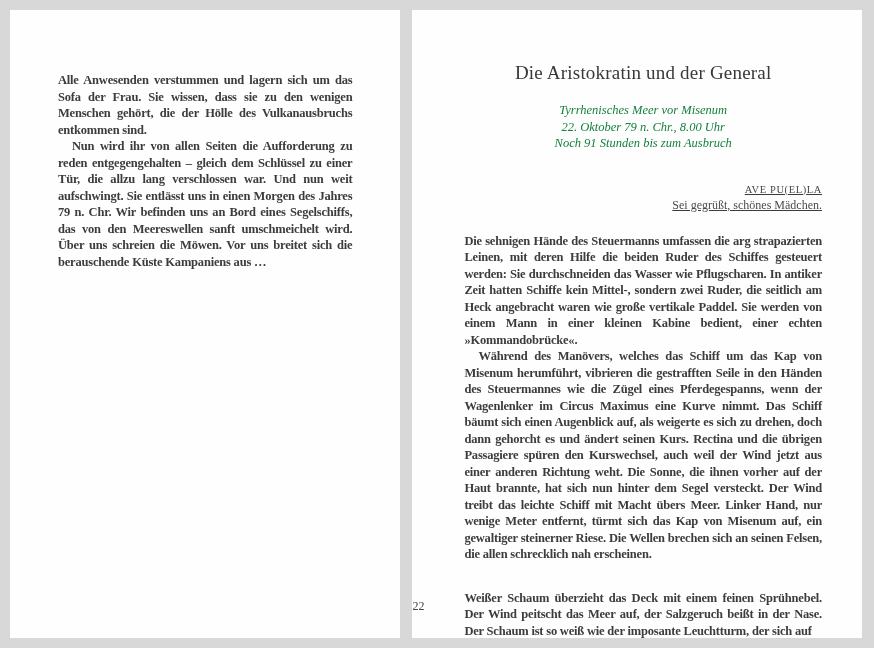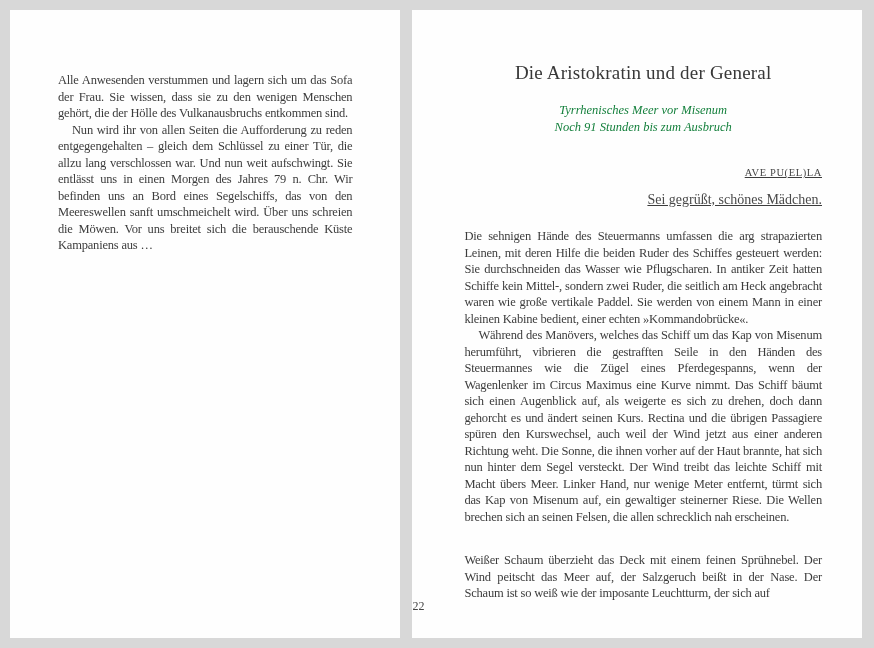--- a/index.html
+++ b/index.html
@@ -66,25 +66,25 @@
     margin-top: 32px;
     text-align: right;
     text-decoration: underline;
   }
   .epigraph-latin {
     font-size: 10.5px;
     letter-spacing: 0.6px;
     color: #474747;
   }
   .epigraph-trans {
-    font-size: 14px;
-    margin-top: 14px;
+    font-size: 12px;
+    margin-top: 3px;
     color: #4a4a4a;
   }
-  .body-text { margin-top: 20px; }
+  .body-text { margin-top: 20px; font-weight: bold; }
   .page-number {
     position: absolute;
     bottom: 24px;
     left: 0;
     right: 0;
     text-align: left;
     font-size: 12px;
     color: #444444;
   }
 </style>
@@ -98,20 +98,21 @@
       <p>Alle Anwesenden verstummen und lagern sich um das Sofa der Frau. Sie wissen, dass sie zu den wenigen Menschen gehört, die der Hölle des Vulkanausbruchs entkommen sind.</p>
       <p class="indent">Nun wird ihr von allen Seiten die Aufforderung zu reden entgegengehalten – gleich dem Schlüssel zu einer Tür, die allzu lang verschlossen war. Und nun weit aufschwingt. Sie entlässt uns in einen Morgen des Jahres 79 n. Chr. Wir befinden uns an Bord eines Segelschiffs, das von den Meereswellen sanft umschmeichelt wird. Über uns schreien die Möwen. Vor uns breitet sich die berauschende Küste Kampaniens aus …</p>
     </div>
   </div>
 
   <div class="page page-right">
     <h1 class="chapter-title">Die Aristokratin und der General</h1>
 
     <div class="dateline">
       <div>Tyrrhenisches Meer vor Misenum</div>
+      <div>22. Oktober 79 n. Chr., 8.00 Uhr</div>
       <div>Noch 91 Stunden bis zum Ausbruch</div>
     </div>
 
     <div class="epigraph">
       <div class="epigraph-latin">AVE PU(EL)LA</div>
       <div class="epigraph-trans">Sei gegrüßt, schönes Mädchen.</div>
     </div>
 
     <div class="body-text">
       <p>Die sehnigen Hände des Steuermanns umfassen die arg strapazierten Leinen, mit deren Hilfe die beiden Ruder des Schiffes gesteuert werden: Sie durchschneiden das Wasser wie Pflugscharen. In antiker Zeit hatten Schiffe kein Mittel-, sondern zwei Ruder, die seitlich am Heck angebracht waren wie große vertikale Paddel. Sie werden von einem Mann in einer kleinen Kabine bedient, einer echten »Kommandobrücke«.</p>

